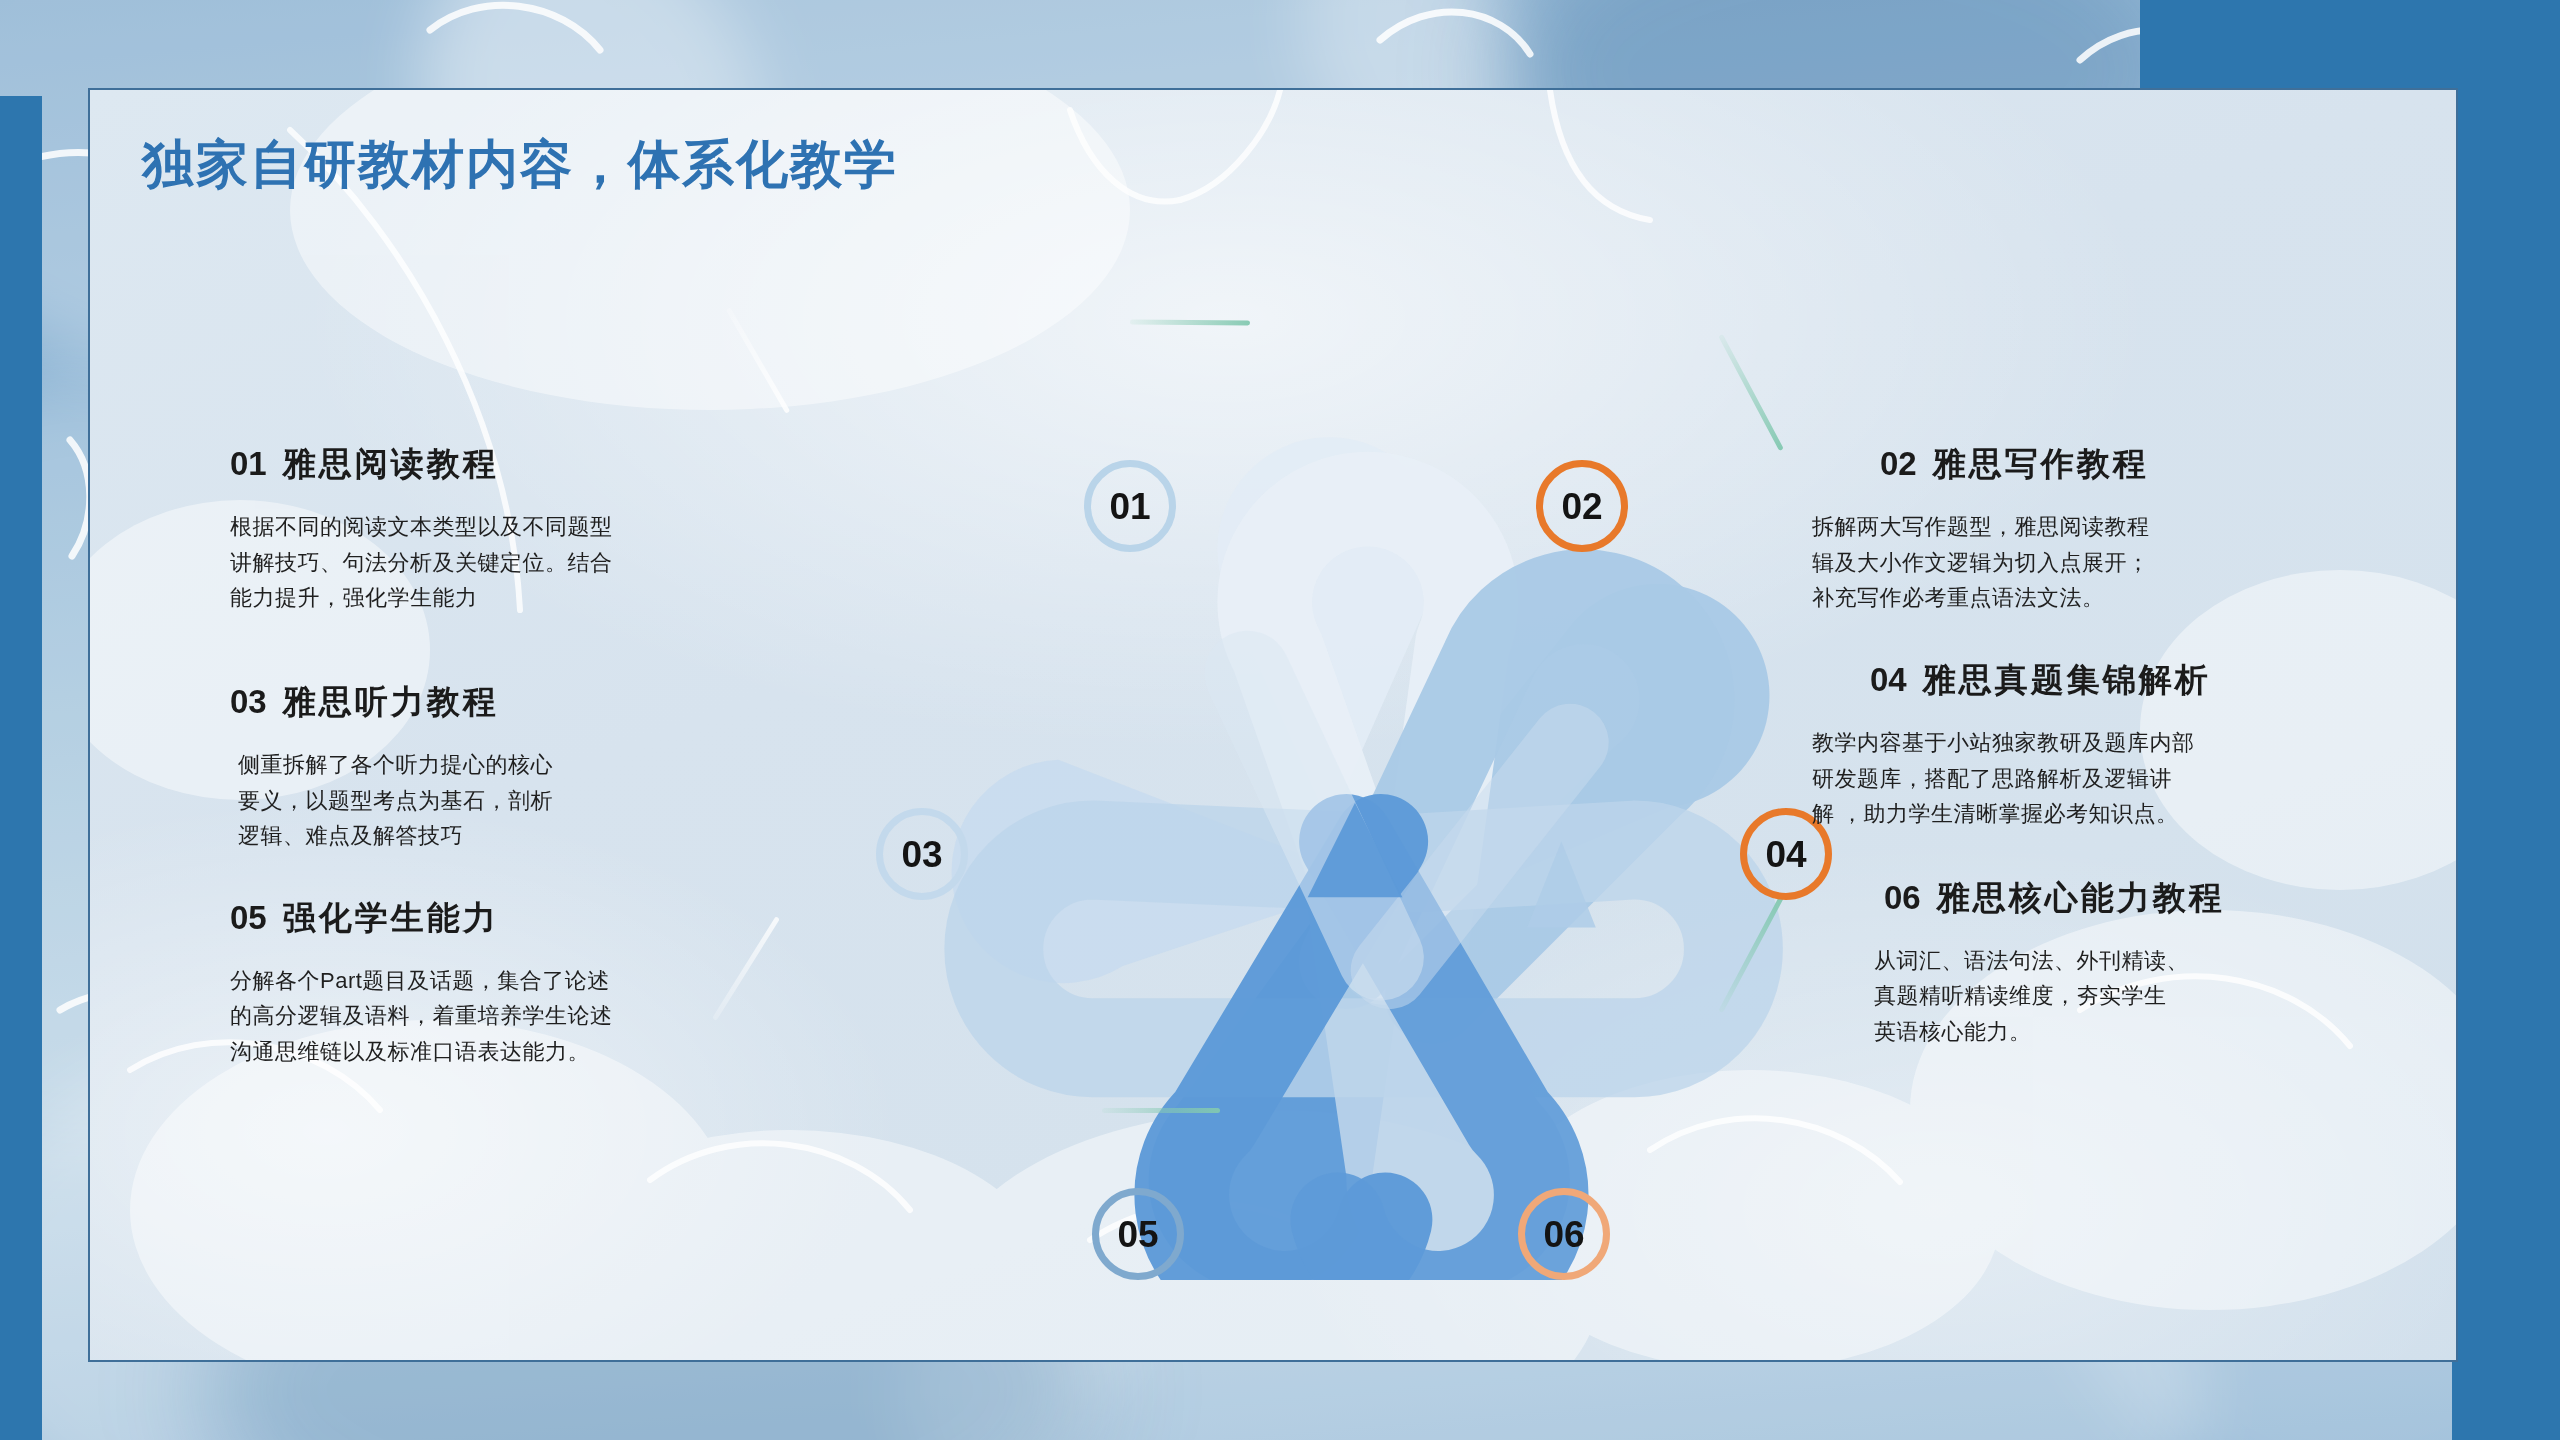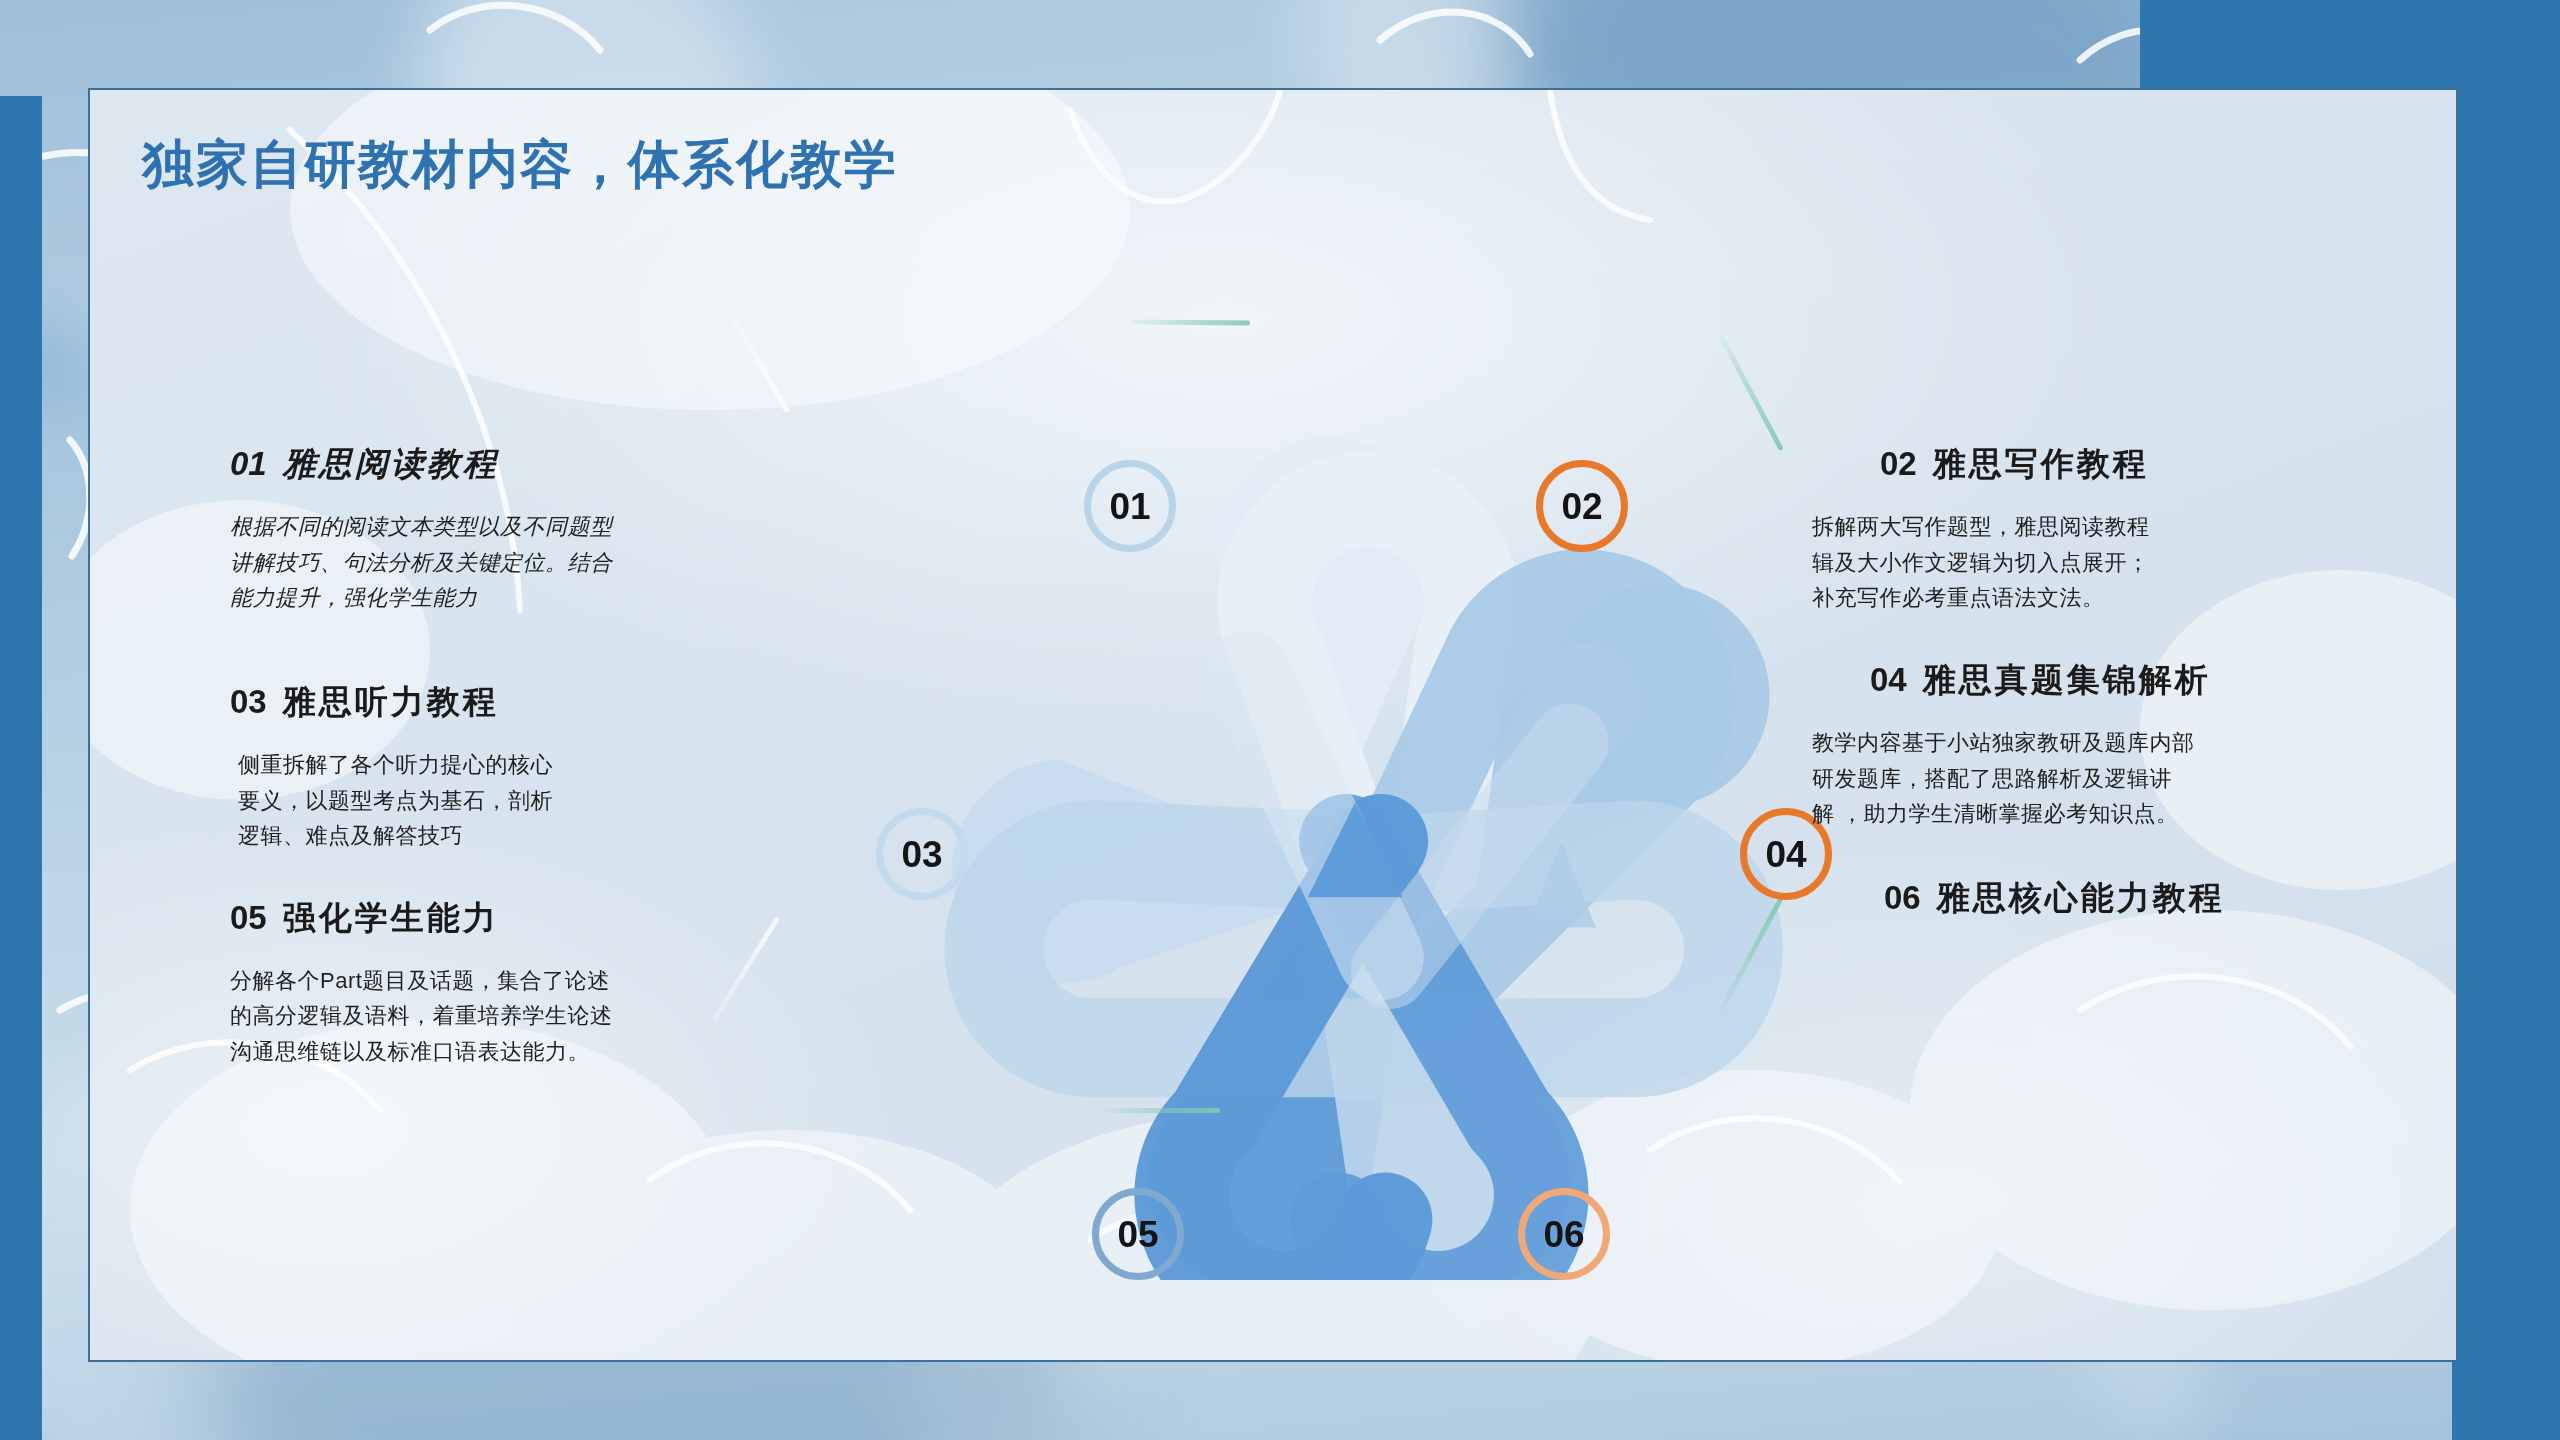--- a/index.html
+++ b/index.html
@@ -73,21 +73,21 @@
   }
   .item-head .num{font-weight:700;letter-spacing:0px;margin-right:16px;}
   .item-head .htxt{letter-spacing:3px;}
 
   .item-body{
     font-size:22px;line-height:1.62;color:#1f1f1f;letter-spacing:.5px;
     white-space:pre-line;
   }
 
   
-  .left .i01{padding-left:0px;font-style:italic;}
+  .left .i01{padding-left:0px;}
   .left .i01 .item-head{padding-left:0px;}
   .left .i03{padding-left:0px;margin-top:64px;}
   .left .i03 .item-body{padding-left:8px;}
   .left .i05{padding-left:0px;margin-top:42px;}
 
   .right .i02 .item-head{padding-left:68px;}
   .right .i04{margin-top:42px;}
   .right .i04 .item-head{padding-left:58px;}
   .right .i06{margin-top:44px;}
   .right .i06 .item-head{padding-left:72px;}
@@ -296,18 +296,21 @@
         </div>
         <div class="item-body">教学内容基于小站独家教研及题库内部
 研发题库，搭配了思路解析及逻辑讲
 解 ，助力学生清晰掌握必考知识点。</div>
       </div>
 
       <div class="item i06">
         <div class="item-head">
           <span class="num">06</span><span class="htxt">雅思核心能力教程</span>
         </div>
+        <div class="item-body">从词汇、语法句法、外刊精读、
+真题精听精读维度，夯实学生
+英语核心能力。</div>
       </div>
 
     </div>
 
   </div>
 </div>
 
 </body></html>

